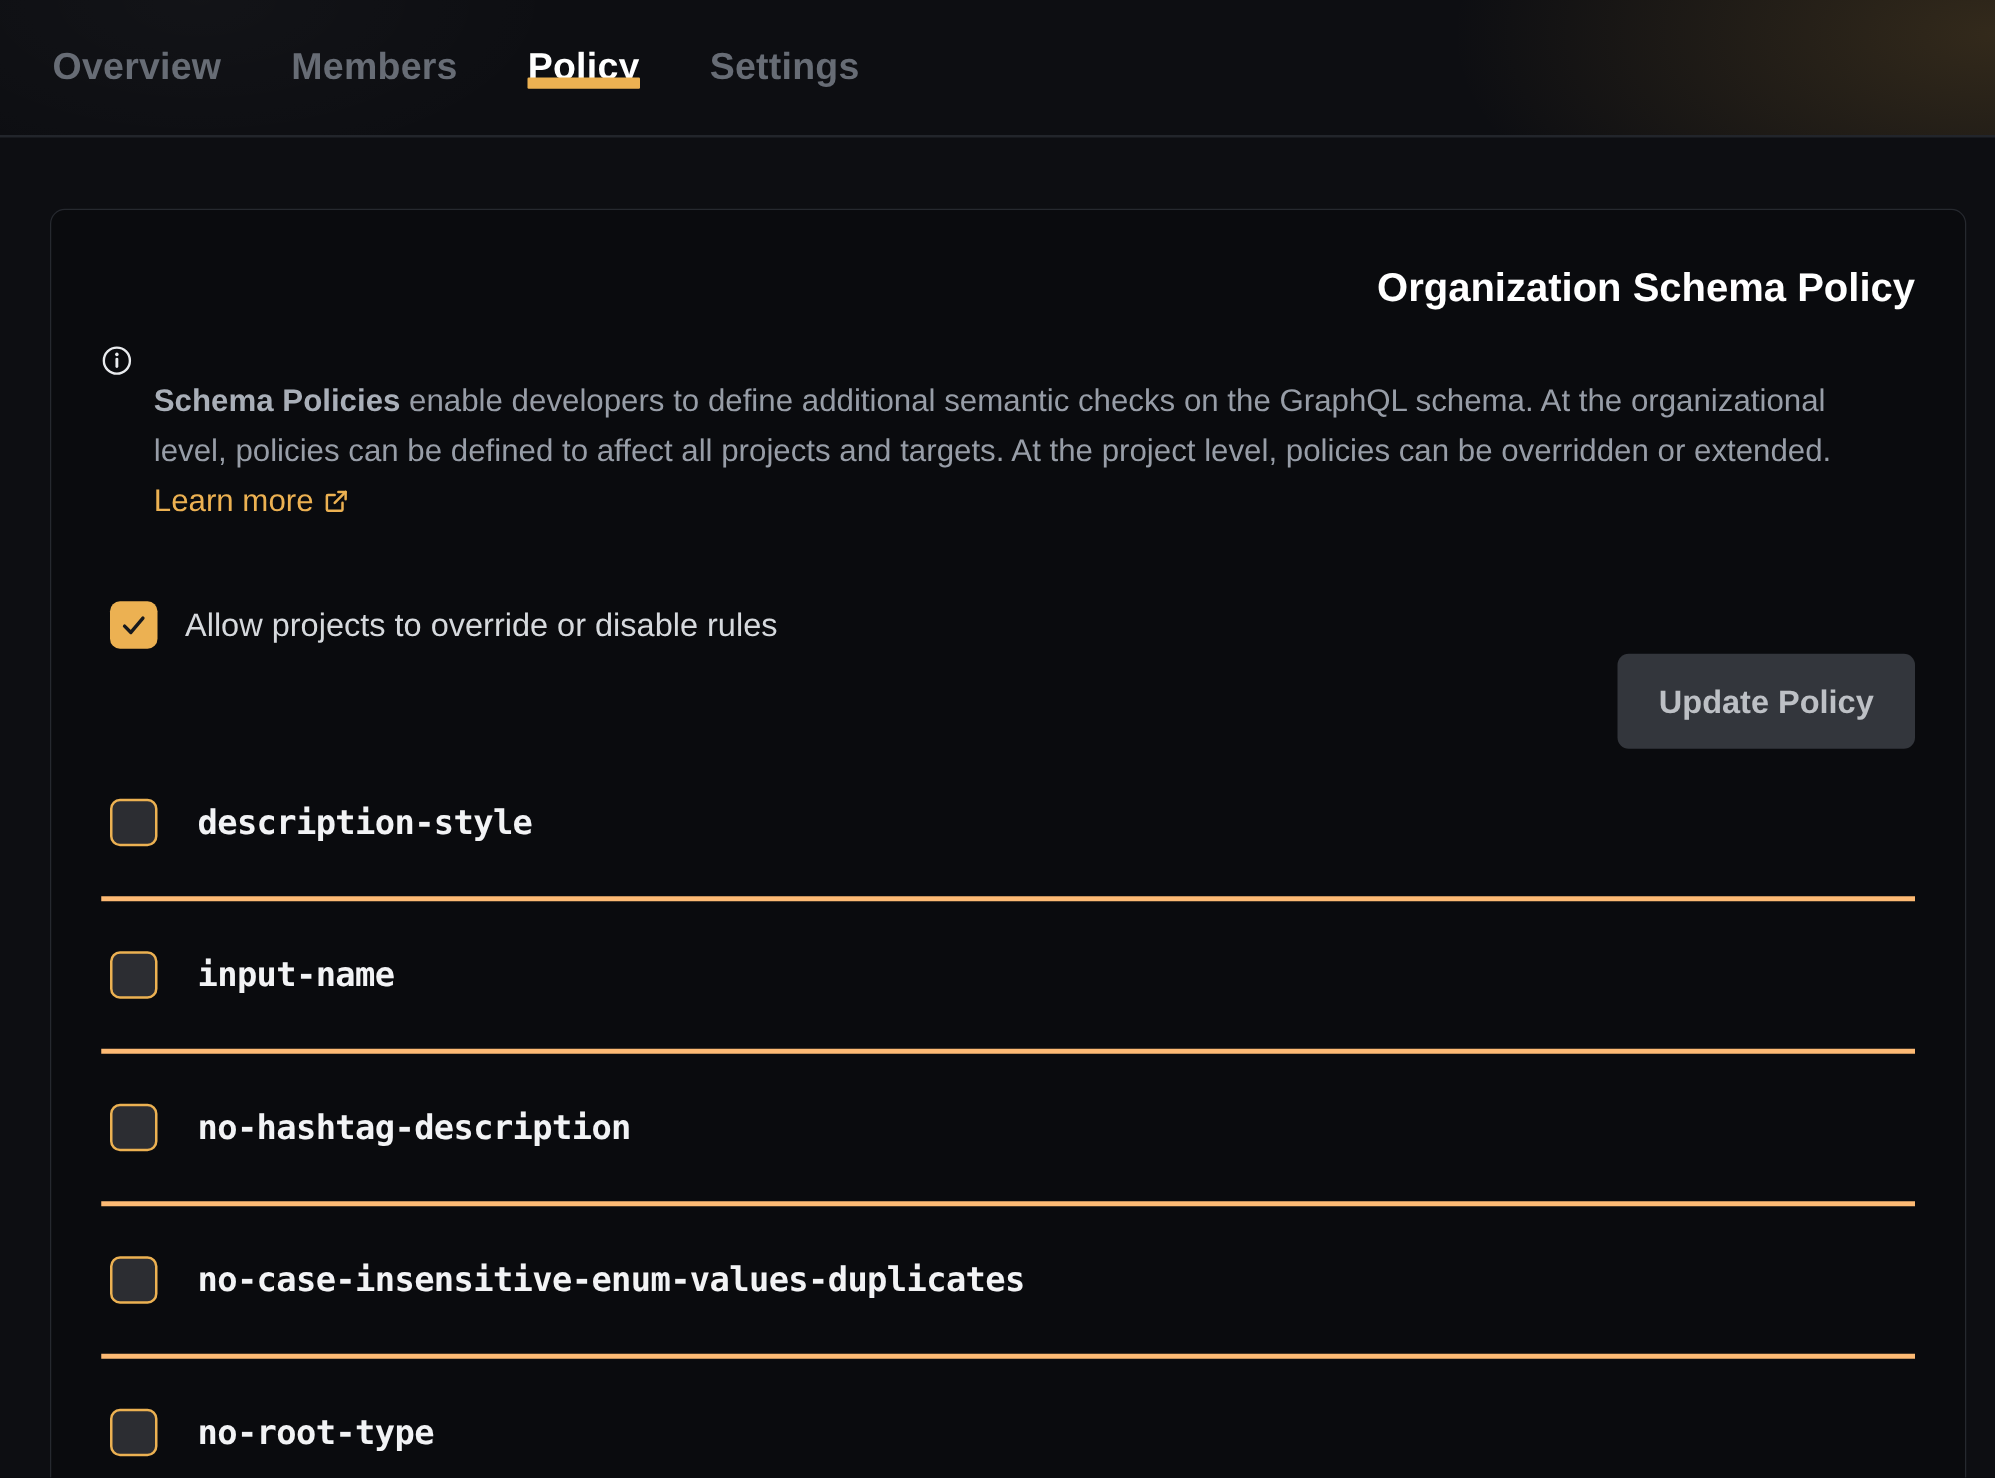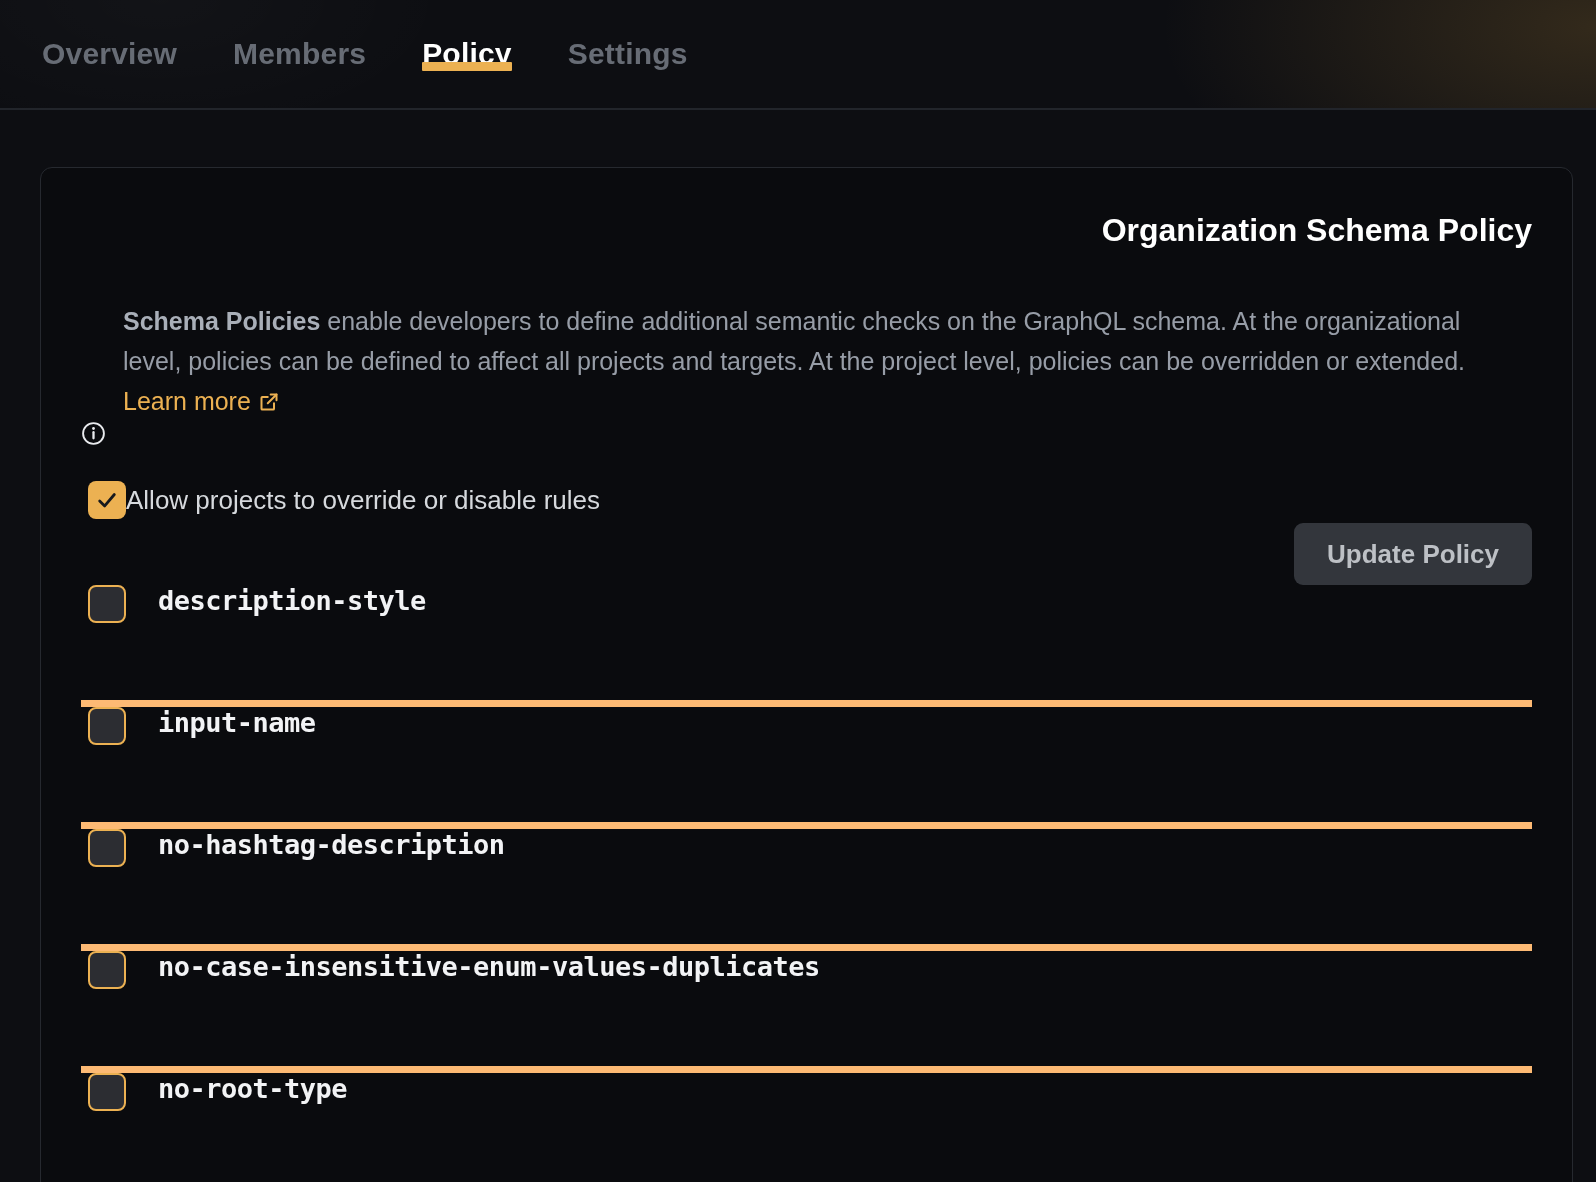--- a/index.html
+++ b/index.html
@@ -46,57 +46,57 @@
     border:1px solid #26292f;
     border-radius:12px;
     padding:0 40px;
   }
   .card-title{
     margin:42px 0 0 2px;
     font-size:32px;line-height:40px;font-weight:700;color:#ffffff;text-align:right;
   }
   
   .info{
-    display:flex;align-items:flex-end;gap:17px;
+    display:flex;align-items:flex-start;gap:17px;
     margin-top:26px;
   }
   .info-icon{flex:0 0 auto;width:25px;height:25px;color:#e9ebee;}
   .info-text{
     font-size:25px;line-height:40px;color:#979da7;max-width:1375px;
   }
   .info-lead{font-weight:700;color:#a9afb8;}
   .learn-link{
     color:var(--amber);font-weight:500;text-decoration:none;white-space:nowrap;cursor:pointer;
   }
   .ext-icon{width:20px;height:20px;margin-left:8px;vertical-align:-2px;color:var(--amber);}
   
   .allow-row{
-    display:flex;align-items:center;
+    display:flex;align-items:center;gap:22px;
     margin:34px 0 0 7px;height:40px;
   }
   .cb-checked{
     width:38px;height:38px;border-radius:8px;background:var(--amber);
     display:flex;align-items:center;justify-content:center;cursor:pointer;
   }
   .cb-checked svg{width:22px;height:22px;}
   .allow-label{font-size:26px;color:#d6d9dd;}
   
   .btn-row{display:flex;justify-content:flex-end;margin-top:3px;}
   .update-btn{
-    height:62px;padding:4px 33px;
+    height:76px;padding:4px 33px;
     background:#33363c;border:none;border-radius:9px;
     color:#bdc0c5;font-size:26px;font-weight:700;
     font-family:"Liberation Sans",sans-serif;
     display:flex;align-items:center;cursor:pointer;
   }
   
   .rules{margin-top:0;}
   .rule{
-    height:122px;display:flex;align-items:flex-start;gap:32px;
-    padding-left:7px;border-bottom:7px solid #fdba74;
+    height:122px;display:flex;align-items:center;gap:32px;
+    padding-left:7px;border-bottom:4px solid #fdba74;
   }
   .rule-cb{
     width:38px;height:38px;flex:0 0 auto;
     border:2px solid var(--amber);border-radius:8px;
     background:#2c2d32;cursor:pointer;
   }
   .rule-name{
     font-family:"DejaVu Sans Mono",monospace;
     font-weight:700;font-size:27px;color:#f2f3f5;letter-spacing:-0.5px;
   }

